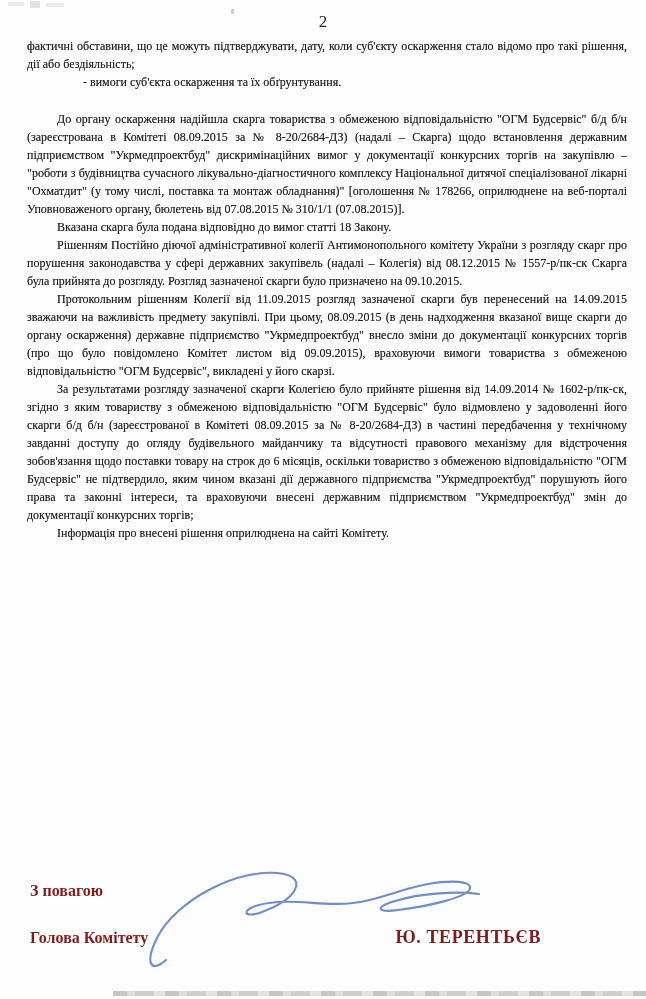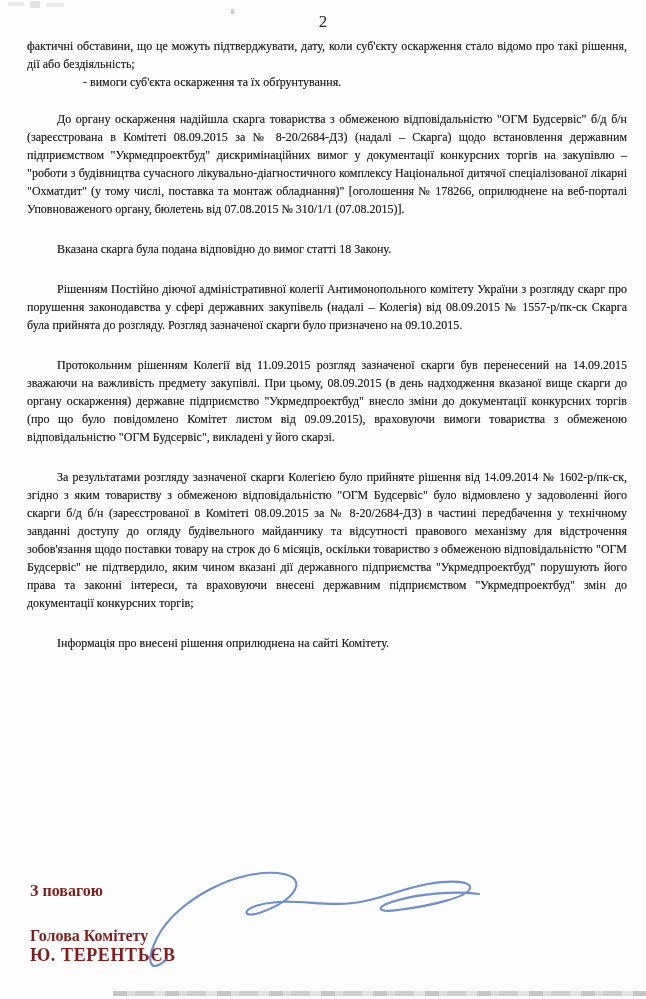--- a/index.html
+++ b/index.html
@@ -26,40 +26,39 @@
     position: absolute;
     top: 37px;
     left: 27px;
     width: 600px;
     font-size: 12px;
     line-height: 18px;
     text-align: justify;
     text-shadow: 0 0 0.5px rgba(10,10,10,0.45);
   }
   .body-text p { margin: 0; }
-  .para.ind   { text-indent: 30px; margin-top: 22px; }
+  .para.ind   { text-indent: 30px; }
   .para.dash  { text-indent: 56px; text-align: left; }
   .para.gap   { margin-top: 19px; }
   .closing {
     position: absolute;
     left: 30px;
     top: 882px;
     width: 586px;
     font-weight: bold;
     font-size: 16px;
     color: #7f1d1d;
   }
   .closing p { margin: 0; }
   .salutation { margin-bottom: 0; }
   .sign-row {
     margin-top: 27px;
     display: flex;
     justify-content: space-between;
     align-items: baseline;
-    flex-direction: column;
   }
   .signer-name {
     margin-right: 75px !important;
     font-size: 18px;
     letter-spacing: 0.6px;
   }
   .signature-svg {
     position: absolute;
     inset: 0;
     width: 646px;
@@ -97,21 +96,21 @@
   <div class="marks-topleft"></div>
   <div class="speck-top"></div>
 
   <div class="page-number">2</div>
 
   <main class="body-text">
     <p class="para">фактичні обставини, що це можуть підтверджувати, дату, коли суб'єкту оскарження стало відомо про такі рішення, дії або бездіяльність;</p>
     <p class="para dash">- вимоги суб'єкта оскарження та їх обґрунтування.</p>
     <p class="para ind gap">До органу оскарження надійшла скарга товариства з обмеженою відповідальністю "ОГМ Будсервіс" б/д б/н (зареєстрована в Комітеті 08.09.2015 за № 8-20/2684-ДЗ) (надалі – Скарга) щодо встановлення державним підприємством "Укрмедпроектбуд" дискримінаційних вимог у документації конкурсних торгів на закупівлю – "роботи з будівництва сучасного лікувально-діагностичного комплексу Національної дитячої спеціалізованої лікарні "Охматдит" (у тому числі, поставка та монтаж обладнання)" [оголошення № 178266, оприлюднене на веб-порталі Уповноваженого органу, бюлетень від 07.08.2015 № 310/1/1 (07.08.2015)].</p>
     <p class="para ind">Вказана скарга була подана відповідно до вимог статті 18 Закону.</p>
-    <p class="para ind">Рішенням Постійно діючої адміністративної колегії Антимонопольного комітету України з розгляду скарг про порушення законодавства у сфері державних закупівель (надалі – Колегія) від 08.09.2015 № 1557-р/пк-ск Скарга була прийнята до розгляду. Розгляд зазначеної скарги було призначено на 09.10.2015.</p>
+    <p class="para ind">Рішенням Постійно діючої адміністративної колегії Антимонопольного комітету України з розгляду скарг про порушення законодавства у сфері державних закупівель (надалі – Колегія) від 08.12.2015 № 1557-р/пк-ск Скарга була прийнята до розгляду. Розгляд зазначеної скарги було призначено на 09.10.2015.</p>
     <p class="para ind">Протокольним рішенням Колегії від 11.09.2015 розгляд зазначеної скарги був перенесений на 14.09.2015 зважаючи на важливість предмету закупівлі. При цьому, 08.09.2015 (в день надходження вказаної вище скарги до органу оскарження) державне підприємство "Укрмедпроектбуд" внесло зміни до документації конкурсних торгів (про що було повідомлено Комітет листом від 09.09.2015), враховуючи вимоги товариства з обмеженою відповідальністю "ОГМ Будсервіс", викладені у його скарзі.</p>
     <p class="para ind">За результатами розгляду зазначеної скарги Колегією було прийняте рішення від 14.09.2014 № 1602-р/пк-ск, згідно з яким товариству з обмеженою відповідальністю "ОГМ Будсервіс" було відмовлено у задоволенні його скарги б/д б/н (зареєстрованої в Комітеті 08.09.2015 за № 8-20/2684-ДЗ) в частині передбачення у технічному завданні доступу до огляду будівельного майданчику та відсутності правового механізму для відстрочення зобов'язання щодо поставки товару на строк до 6 місяців, оскільки товариство з обмеженою відповідальністю "ОГМ Будсервіс" не підтвердило, яким чином вказані дії державного підприємства "Укрмедпроектбуд" порушують його права та законні інтереси, та враховуючи внесені державним підприємством "Укрмедпроектбуд" змін до документації конкурсних торгів;</p>
     <p class="para ind">Інформація про внесені рішення оприлюднена на сайті Комітету.</p>
   </main>
 
   <footer class="closing">
     <p class="salutation">З повагою</p>
     <div class="sign-row">
       <p>Голова Комітету</p>
       <p class="signer-name">Ю. ТЕРЕНТЬЄВ</p>

